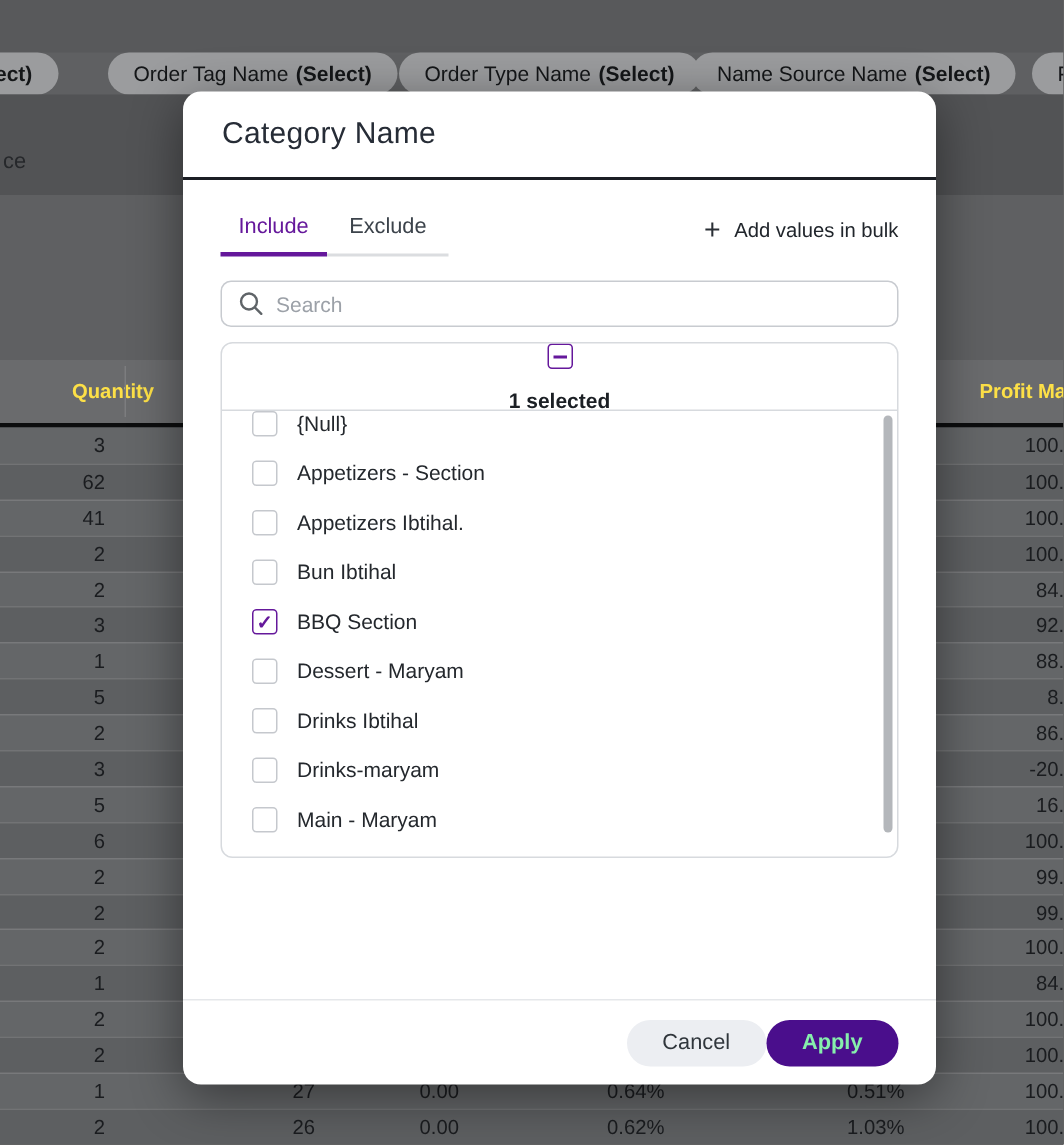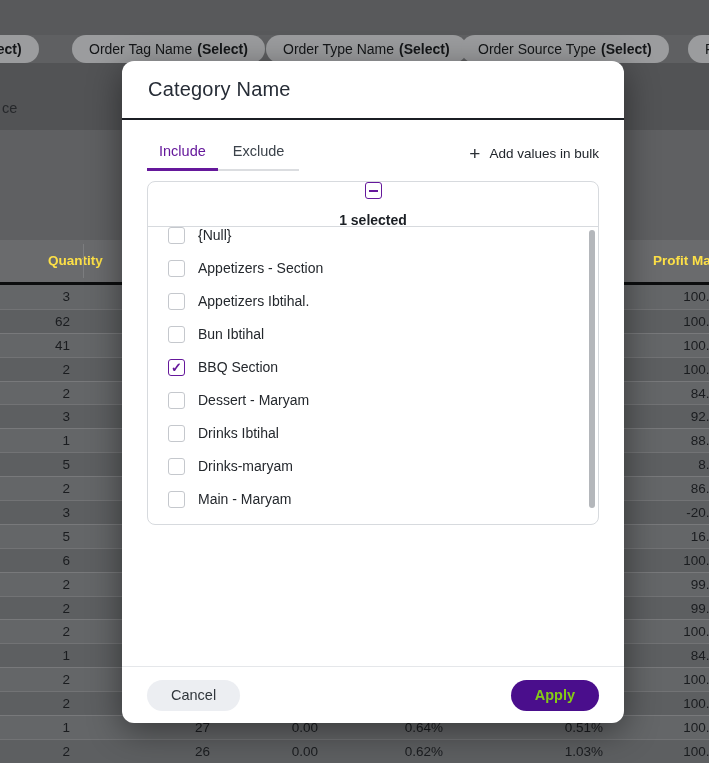--- a/index.html
+++ b/index.html
@@ -38,21 +38,21 @@
   
   .t-rows{position:absolute;left:0;top:285px;width:709px;}
   .t-row{position:relative;width:709px;height:23.9px;background:#646668;
          border-top:1px solid rgba(255,255,255,0.13);box-sizing:border-box;
          font-size:13.5px;color:#1A1C1F;overflow:hidden;}
   .t-row:first-child{border-top:none;}
   .t-row.alt{background:#5D5F61;}
   .t-row span{position:absolute;top:4px;text-align:right;white-space:nowrap;}
   .c-qty{left:0;width:70px;}
   .c-c2{right:499px;width:80px;}
-  .c-c3{right:391px;width:80px;}
+  .c-c3{right:403px;width:80px;}
   .c-c4{right:266px;width:90px;}
   .c-c5{right:106px;width:90px;}
   .c-pm{right:-8px;width:70px;}
 
   
   .modal{position:absolute;left:122px;top:61px;width:502px;height:662px;background:#FFFFFF;
          border-radius:12px;box-shadow:0 8px 34px rgba(0,0,0,.45);z-index:5;}
   .m-header{height:57px;border-bottom:2px solid #1B1E24;display:flex;align-items:center;
             padding:0 26px;box-sizing:content-box;}
   .m-title{font-size:20px;font-weight:500;color:#262C36;letter-spacing:.2px;}
@@ -96,25 +96,25 @@
               gap:15px;padding:0 17px;}
   .toggle{position:relative;width:34px;height:18px;border-radius:9px;background:#B9BDC1;cursor:pointer;flex:0 0 auto;}
   .toggle .knob{position:absolute;left:1px;top:1px;width:16px;height:16px;border-radius:50%;
                 background:#fff;box-shadow:0 0 0 1px rgba(0,0,0,.08);}
   .toggle-label{font-size:14px;font-weight:600;color:#1B1F24;}
   .info-icon{width:15px;height:15px;border:1.5px solid #697077;border-radius:50%;
              display:flex;align-items:center;justify-content:center;
              font-size:10px;color:#697077;font-weight:700;cursor:pointer;}
 
   .m-footer{position:absolute;left:0;right:0;bottom:0;height:56px;border-top:1px solid #E5E7EA;
-            display:flex;align-items:center;justify-content:space-between;padding:0 25px;}
+            display:flex;align-items:center;justify-content:flex-end;padding:0 25px;}
   .btn{height:31px;border:none;border-radius:16px;font-size:14.5px;cursor:pointer;
        font-family:"Liberation Sans",sans-serif;padding:0 24px;display:flex;align-items:center;}
   .btn-cancel{background:#ECEEF2;color:#30363C;}
-  .btn-apply{background:var(--apply-bg,#4A0E8C);color:#84cc16;font-weight:600;}
+  .btn-apply{background:var(--apply-bg,#4A0E8C);color:#86efac;font-weight:600;}
 </style>
 </head>
 <body>
 
 <div id="stage">
 
   <div class="bg">
     <div class="band-top"></div>
 
     <div class="chips">
@@ -127,21 +127,21 @@
     <span class="chip-name">Order Tag Name</span>
     <span class="chip-suffix">(Select)</span>
   </div>
 
   <div class="chip">
     <span class="chip-name">Order Type Name</span>
     <span class="chip-suffix">(Select)</span>
   </div>
 
   <div class="chip">
-    <span class="chip-name">Order Source Type</span>
+    <span class="chip-name">Name Source Name</span>
     <span class="chip-suffix">(Select)</span>
   </div>
 
   <div class="chip">
     <span class="chip-name">Pro</span>
 
   </div>
 </div>
 
     <div class="band-mid"></div>
@@ -349,20 +349,27 @@
         <div class="tabs">
           <div class="tab tab-include">Include</div>
           <div class="tab tab-exclude">Exclude</div>
         </div>
         <div class="bulk-add">
           <span class="plus-glyph">+</span>
           <span class="bulk-label">Add values in bulk</span>
         </div>
       </div>
 
+      <div class="search-row">
+        <svg class="search-icon" viewBox="0 0 17 17">
+          <circle cx="7" cy="7" r="5.3" fill="none" stroke="#5F6468" stroke-width="1.6"></circle>
+          <line x1="11.2" y1="11.2" x2="15.2" y2="15.2" stroke="#5F6468" stroke-width="1.6" stroke-linecap="round"></line>
+        </svg>
+        <input class="search-input" type="text" placeholder="Search" style="">
+      </div>
 
       <div class="list-box">
         <div class="selected-row">
           <div class="cb indeterminate"></div>
           <span class="selected-label">1 selected</span>
         </div>
         <div class="items-viewport">
 
   <div class="list-item">
     <div class="cb"></div>

